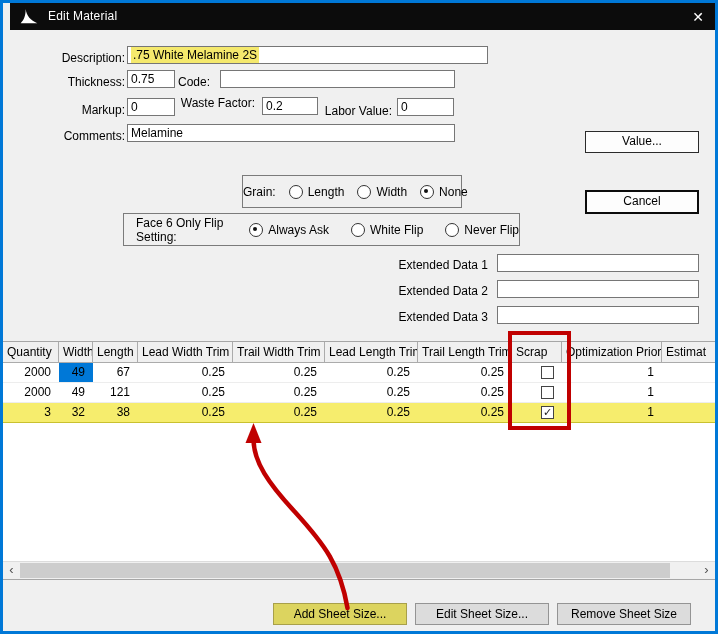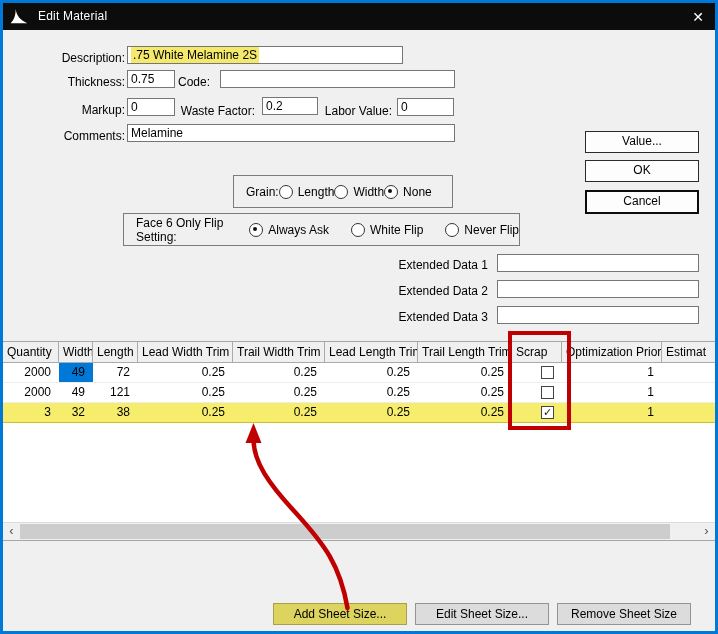--- a/index.html
+++ b/index.html
@@ -1,36 +1,36 @@
 <!DOCTYPE html>
 <html><head>
 <meta charset="utf-8">
 <style>
   html,body{margin:0;padding:0;background:#555;}
   .frame{position:relative;width:718px;height:634px;background:#f0f0f0;overflow:hidden;
          font-family:"Liberation Sans",sans-serif;font-size:12px;color:#000;}
   .frame::after{content:'';position:absolute;inset:0;border:3px solid #0078d7;pointer-events:none;z-index:50;}
-  .titlebar{position:absolute;left:0;top:2px;right:2px;height:28px;background:#0c0c0c;
+  .titlebar{position:absolute;left:10px;top:2px;right:2px;height:28px;background:#0c0c0c;
             display:flex;align-items:center;padding-left:9px;box-sizing:border-box;color:#fff;}
   .titlebar .logo{width:20px;height:17px;margin-right:9px;}
   .titlebar .title{font-size:12px;letter-spacing:.2px;}
   .closex{position:absolute;right:12px;top:7px;color:#fff;font-size:14px;line-height:16px;cursor:default;}
   .lbl{position:absolute;text-align:right;white-space:nowrap;}
   .tf{position:absolute;background:#fff;border:1px solid #767676;height:18px;box-sizing:border-box;
       padding:1px 3px;line-height:14px;white-space:nowrap;overflow:hidden;}
   .hl{background:#f5e96d;padding:1px 2px;}
   .gbox{position:absolute;border:1px solid #7b7b7b;box-sizing:border-box;display:flex;align-items:center;background:#f0f0f0;}
   .radio{width:12px;height:12px;border:1px solid #333;border-radius:50%;background:#fff;display:inline-block;
          position:relative;margin-right:5px;flex:0 0 auto;vertical-align:-2px;}
   .radio.checked::after{content:'';position:absolute;left:3px;top:3px;width:4px;height:4px;background:#111;border-radius:50%;}
   .ritem{display:flex;align-items:center;white-space:nowrap;}
   .sbtn{position:absolute;left:585px;width:114px;height:22px;background:#fdfdfd;border:1px solid #2b2b2b;
         box-sizing:border-box;text-align:center;line-height:19px;cursor:default;}
   .sbtn.default{border:2px solid #0c0c0c;height:24px;line-height:19px;}
-  .panel{position:absolute;left:2px;top:341px;width:714px;height:200px;background:#fff;
+  .panel{position:absolute;left:2px;top:341px;width:714px;height:239px;background:#fff;
          border:1px solid #a6a6a6;box-sizing:border-box;overflow:hidden;}
   .trow{display:flex;width:716px;}
   .hrow .hc{background:#f0f0f0;border-right:1px solid #ababab;border-bottom:1px solid #ababab;
             height:21px;line-height:20px;box-sizing:border-box;padding-left:4px;white-space:nowrap;overflow:hidden;}
   .drow .dc{height:20px;line-height:19px;box-sizing:border-box;text-align:right;padding-right:8px;
             white-space:nowrap;overflow:hidden;border-bottom:1px solid #ededed;}
   .drow.sel .dc{background:#f6ed6d;border-bottom:1px solid #c9c12f;}
   .dc.cellsel{background:#0078d7;}
   .c0{width:56px}.c1{width:34px}.c2{width:45px}.c3{width:95px}.c4{width:92px}
   .c5{width:93px}.c6{width:94px}.c7{width:50px;text-align:center;padding-right:16px}
@@ -53,38 +53,38 @@
 
   <div class="titlebar">
     <svg class="logo" viewBox="0 0 24 20">
       <path d="M2 18 L22 18 C14 15 9 9 8 1 C8 9 6 14 2 18 Z" fill="#ffffff"></path>
     </svg>
     <span class="title">Edit Material</span>
     <span class="closex">✕</span>
   </div>
 
   <div class="lbl" style="left:5px;top:51px;width:120px">Description:</div>
-  <div class="tf" style="left:127px;top:46px;width:276px"><span class="hl">.75 White Melamine 2S</span></div>
+  <div class="tf" style="left:127px;top:46px;width:361px"><span class="hl">.75 White Melamine 2S</span></div>
 
   <div class="lbl" style="left:5px;top:75px;width:120px">Thickness:</div>
   <div class="tf" style="left:127px;top:70px;width:48px">0.75</div>
   <div class="lbl" style="left:160px;top:75px;width:50px">Code:</div>
   <div class="tf" style="left:220px;top:70px;width:235px"></div>
 
   <div class="lbl" style="left:5px;top:103px;width:120px">Markup:</div>
   <div class="tf" style="left:127px;top:98px;width:48px">0</div>
-  <div class="lbl" style="left:168px;top:104px;width:87px">Waste Factor:</div>
+  <div class="lbl" style="left:168px;top:96px;width:87px">Waste Factor:</div>
   <div class="tf" style="left:262px;top:97px;width:56px">0.2</div>
   <div class="lbl" style="left:320px;top:104px;width:72px">Labor Value:</div>
   <div class="tf" style="left:397px;top:98px;width:57px">0</div>
 
   <div class="lbl" style="left:5px;top:129px;width:120px">Comments:</div>
   <div class="tf" style="left:127px;top:124px;width:328px">Melamine</div>
 
-  <div class="gbox" style="left:233px;top:175px;width:220px;height:33px;padding-left:12px;">
+  <div class="gbox" style="left:242px;top:175px;width:220px;height:33px;gap:13px">
     <span>Grain:</span>
     <span class="ritem">
         <span class="radio"></span>
         <span>Length</span>
       </span>
     <span class="ritem">
         <span class="radio"></span>
         <span>Width</span>
       </span>
     <span class="ritem">
@@ -110,41 +110,40 @@
   </div>
 
   <div class="lbl" style="left:370px;top:258px;width:118px">Extended Data 1</div>
   <div class="tf" style="left:497px;top:254px;width:202px"></div>
   <div class="lbl" style="left:370px;top:284px;width:118px">Extended Data 2</div>
   <div class="tf" style="left:497px;top:280px;width:202px"></div>
   <div class="lbl" style="left:370px;top:310px;width:118px">Extended Data 3</div>
   <div class="tf" style="left:497px;top:306px;width:202px"></div>
 
   <div class="sbtn" style="top:131px">Value...</div>
-  <div class="sbtn" style="top:160px">OK</div>
   <div class="sbtn default" style="top:190px">Cancel</div>
 
   <div class="panel">
     <div class="trow hrow">
       <div class="hc c0">Quantity</div>
       <div class="hc c1">Width</div>
       <div class="hc c2">Length</div>
       <div class="hc c3">Lead Width Trim</div>
       <div class="hc c4">Trail Width Trim</div>
       <div class="hc c5">Lead Length Trim</div>
       <div class="hc c6">Trail Length Trim</div>
       <div class="hc c7">Scrap</div>
       <div class="hc c8">Optimization Priority</div>
       <div class="hc c9">Estimat</div>
     </div>
 
     <div class="trow drow">
       <div class="dc c0">2000</div>
       <div class="dc c1 cellsel">49</div>
-      <div class="dc c2">72</div>
+      <div class="dc c2">67</div>
       <div class="dc c3">0.25</div>
       <div class="dc c4">0.25</div>
       <div class="dc c5">0.25</div>
       <div class="dc c6">0.25</div>
       <div class="dc c7"><span class="cb"></span></div>
       <div class="dc c8">1</div>
       <div class="dc c9"></div>
     </div>
 
     <div class="trow drow">

